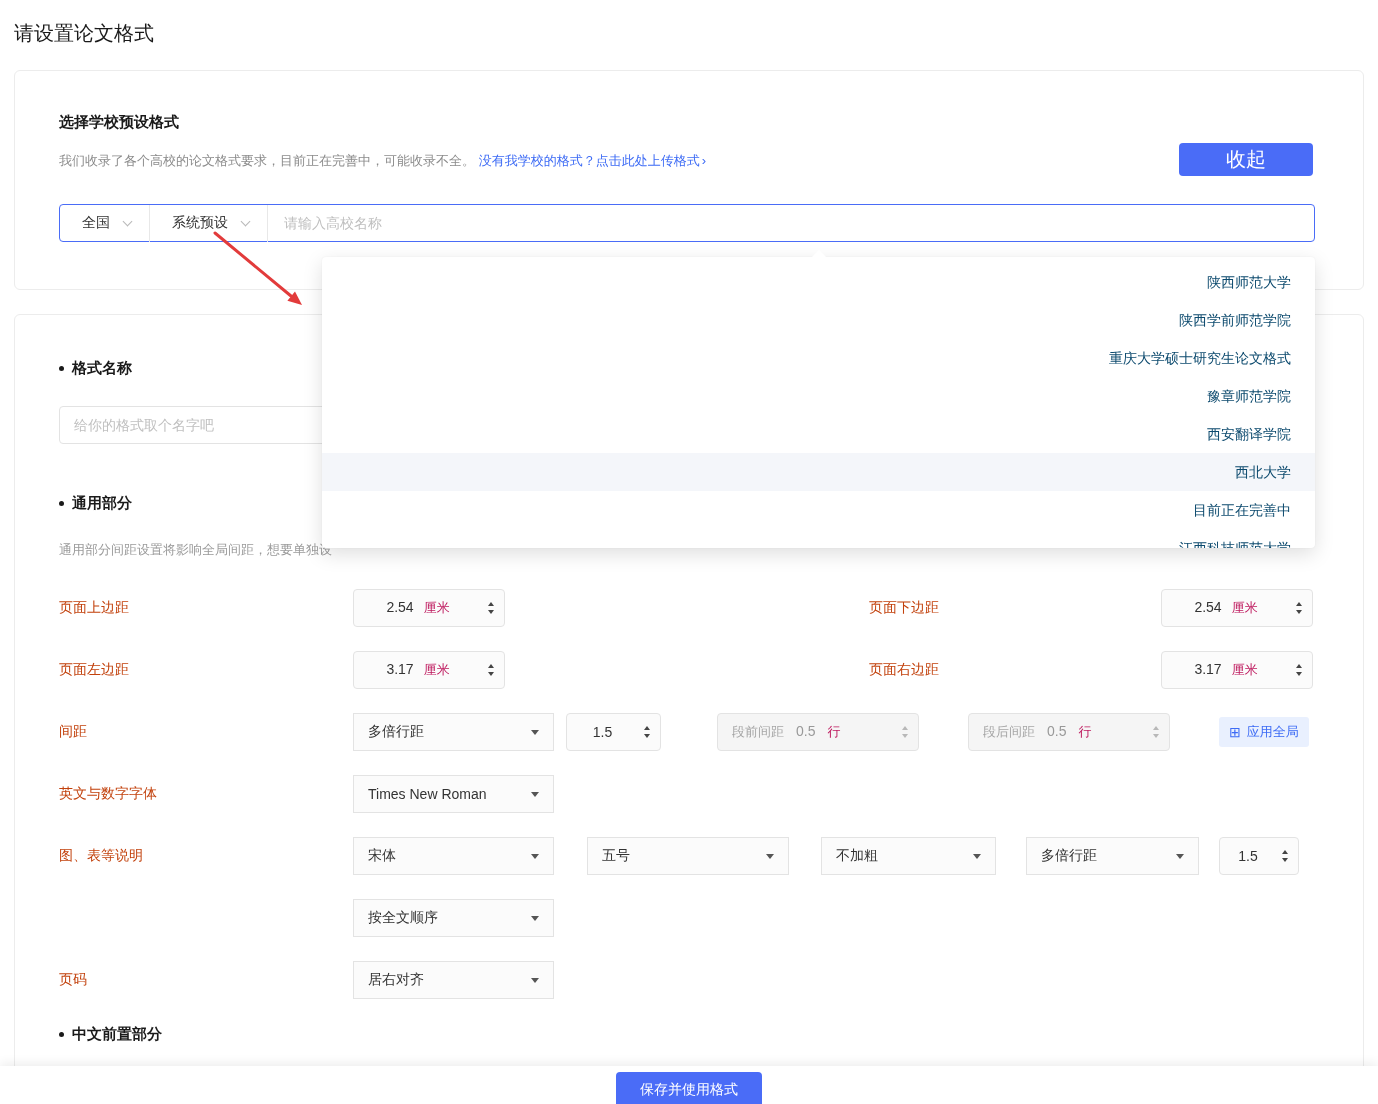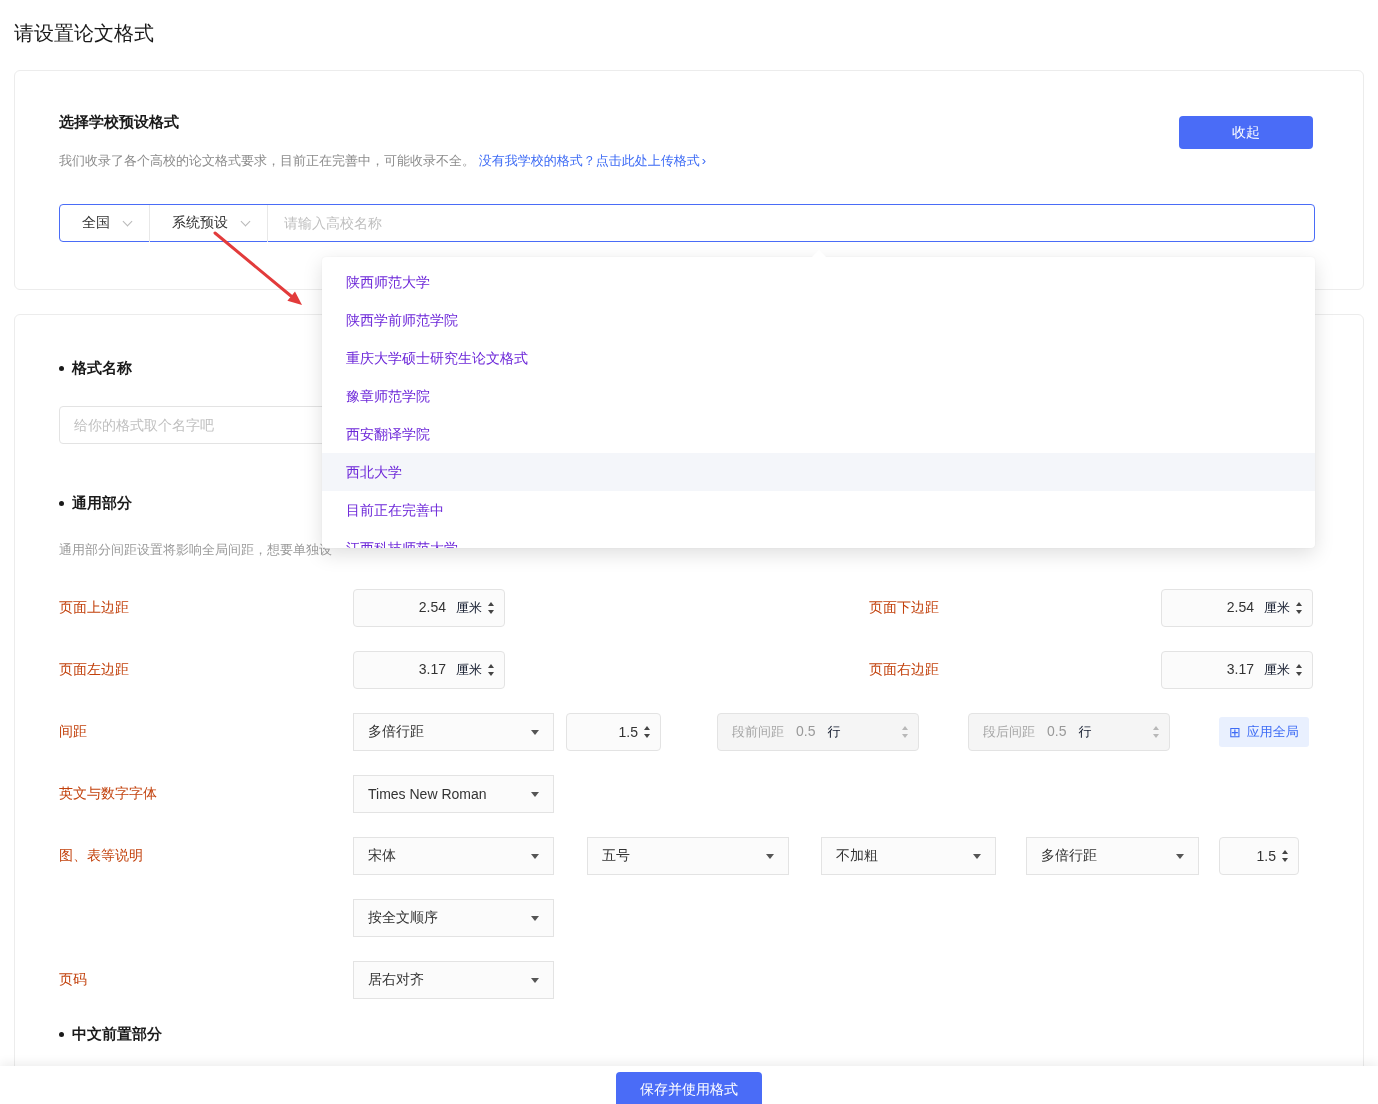--- a/index.html
+++ b/index.html
@@ -10,57 +10,57 @@
 
   .card { position:absolute; left:14px; right:14px; background:#fff; border:1px solid #ececec; border-radius:6px; }
   .card-school { top:70px; height:220px; padding:42px 48px 0 44px; }
   .card-format { top:314px; height:806px; padding:44px 48px 0 44px; }
 
   .school-heading { margin:0; font-size:15px; font-weight:700; color:#1a1a1a; }
   .school-desc { margin:20px 0 0; font-size:13px; color:#8c8c8c; }
   .upload-link { color:#3d6bf5; cursor:pointer; text-decoration:none; }
   .link-chevron { margin-left:2px; }
 
-  .collapse-btn { position:absolute; top:45px; right:50px; width:134px; height:33px; background:#4a6cf7; color:#fff;
-    border:none; border-radius:4px; font-size:14px; cursor:pointer; }
+  .collapse-btn { position:absolute; top:72px; right:50px; width:134px; height:33px; background:#4a6cf7; color:#fff;
+    border:none; border-radius:4px; font-size:20px; cursor:pointer; }
 
   .select-bar { display:flex; align-items:center; margin-top:34px; height:38px; border:1px solid #4a6cf7; border-radius:4px; }
   .bar-select { display:flex; align-items:center; height:100%; padding:0 18px 0 22px; font-size:14px; color:#333; cursor:pointer; }
   .chev { width:7px; height:7px; border-right:1.5px solid #b8b8b8; border-bottom:1.5px solid #b8b8b8;
     transform:rotate(45deg); margin-left:14px; margin-top:-3px; }
   .bar-divider { width:1px; height:37px; background:#e8e8e8; }
   .bar-input { flex:1; height:100%; border:none; outline:none; background:transparent; padding:0 16px; font-size:14px; color:#333; }
   .bar-input::placeholder { color:#bfbfbf; }
 
   .dropdown { position:absolute; left:322px; top:257px; width:993px; height:291px; background:#fff; border-radius:4px;
     box-shadow:0 6px 20px rgba(0,0,0,.13), 0 0 2px rgba(0,0,0,.06); padding-top:6px; overflow:hidden; z-index:5; }
   .dropdown-notch { position:absolute; left:814px; top:252px; width:10px; height:10px; background:#fff;
     transform:rotate(45deg); z-index:6; }
-  .dd-item { height:38px; line-height:38px; padding:0 24px; font-size:14px; color:#6d28d9; cursor:pointer; }
+  .dd-item { height:38px; line-height:38px; padding:0 24px; font-size:14px; color:#0c4a6e; cursor:pointer;text-align:right; }
   .dd-item.hl { background:#f4f6fa; }
 
   .red-arrow { position:absolute; left:212px; top:230px; z-index:7; }
 
   .section-title { display:flex; align-items:center; font-size:15px; font-weight:700; color:#1a1a1a; }
   .dot { width:5px; height:5px; border-radius:50%; background:#1a1a1a; margin-right:8px; }
   .name-input { display:block; margin-top:28px; width:495px; height:38px; border:1px solid #e3e3e3; border-radius:4px;
     padding:0 14px; font-size:14px; color:#333; outline:none; }
   .name-input::placeholder { color:#c0c0c0; }
   .section-title.common { margin-top:50px; }
   .common-desc { margin:28px 0 0; font-size:13px; color:#9a9a9a; }
   .form { margin-top:30px; }
   .frow { display:flex; align-items:center; margin-bottom:24px; }
   .flabel { width:294px; font-size:14px; color:#c2410c; }
   .flabel2 { margin-left:364px; width:292px; }
 
   .spin { display:flex; align-items:center; width:152px; height:38px; background:#fbfbfb; border:1px solid #e3e3e3;
     border-radius:4px; padding:0 10px 0 0; }
-  .spin-body { flex:1; display:flex; justify-content:flex-end; align-items:baseline; gap:10px; }
+  .spin-body { flex:1; display:flex; justify-content:center; align-items:baseline; gap:10px; }
   .spin-val { font-size:14px; color:#333; }
-  .spin-unit { font-size:13px; color:#0f172a; }
+  .spin-unit { font-size:13px; color:#be185d; }
   .spin-arrows { display:flex; flex-direction:column; align-items:center; gap:4px; padding-left:6px; cursor:pointer; }
   .arr-up { width:0; height:0; border-left:3.5px solid transparent; border-right:3.5px solid transparent; border-bottom:4.5px solid #444; }
   .arr-down { width:0; height:0; border-left:3.5px solid transparent; border-right:3.5px solid transparent; border-top:4.5px solid #444; }
   .spin.small { width:95px; margin-left:12px; }
   .spin.tiny { width:80px; margin-left:20px; }
   .spin.wide { width:202px; padding-left:14px; }
   .spin.disabled { background:#f5f5f5; }
   .spin.disabled .spin-body { justify-content:flex-start; gap:12px; }
   .spin.disabled .d-label { font-size:13px; color:#a6a6a6; }
   .spin.disabled .spin-val { color:#999; }

